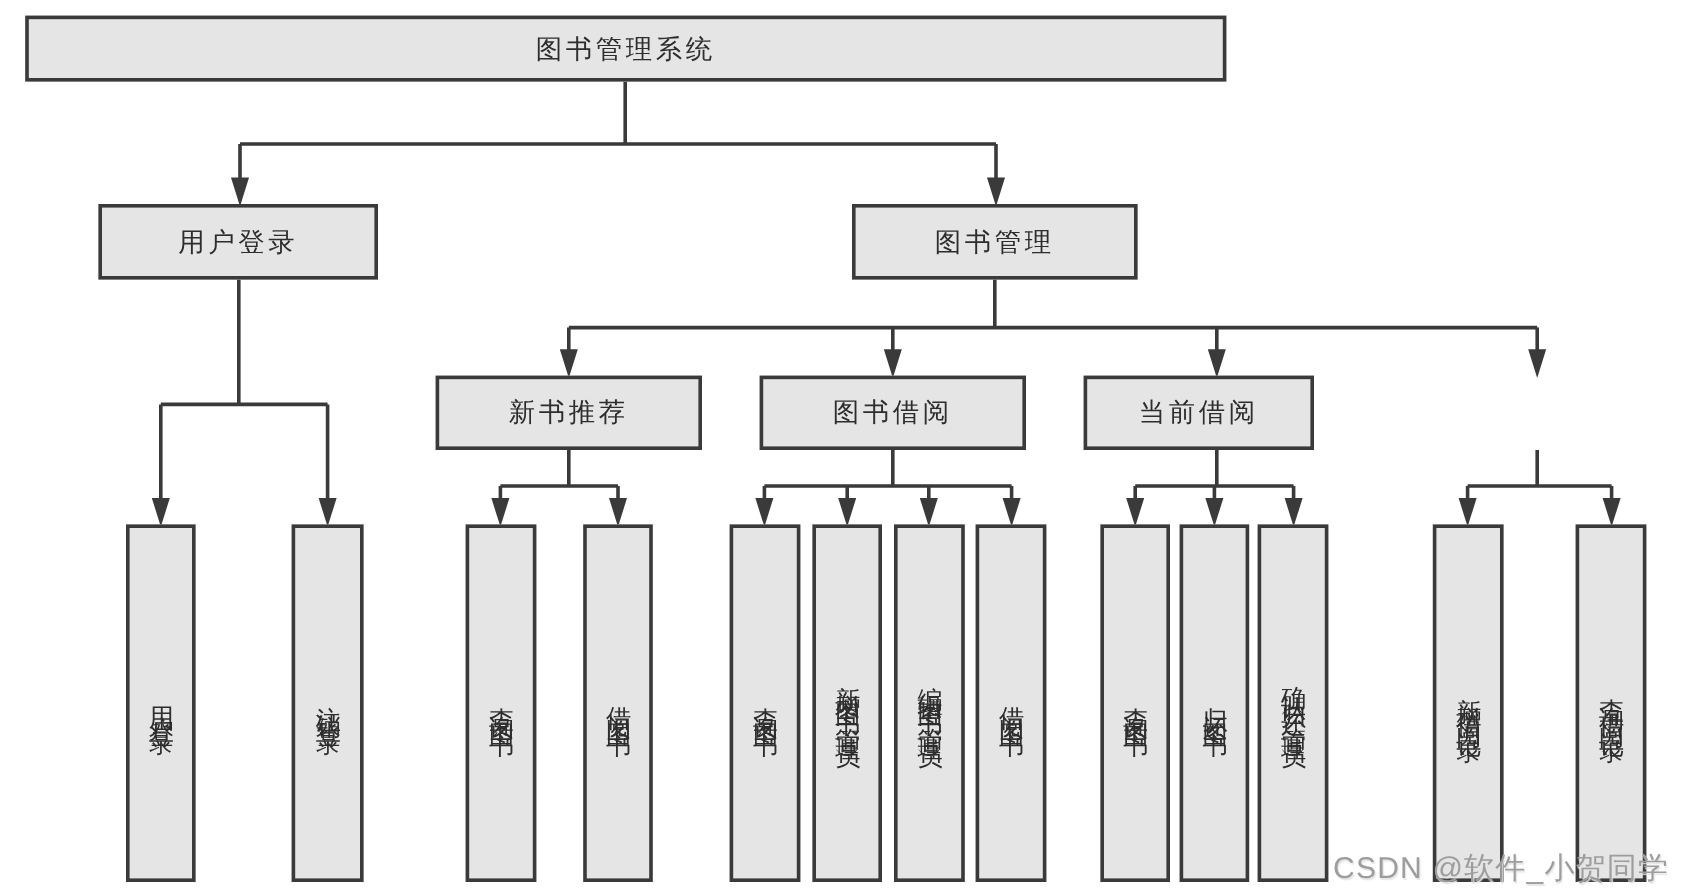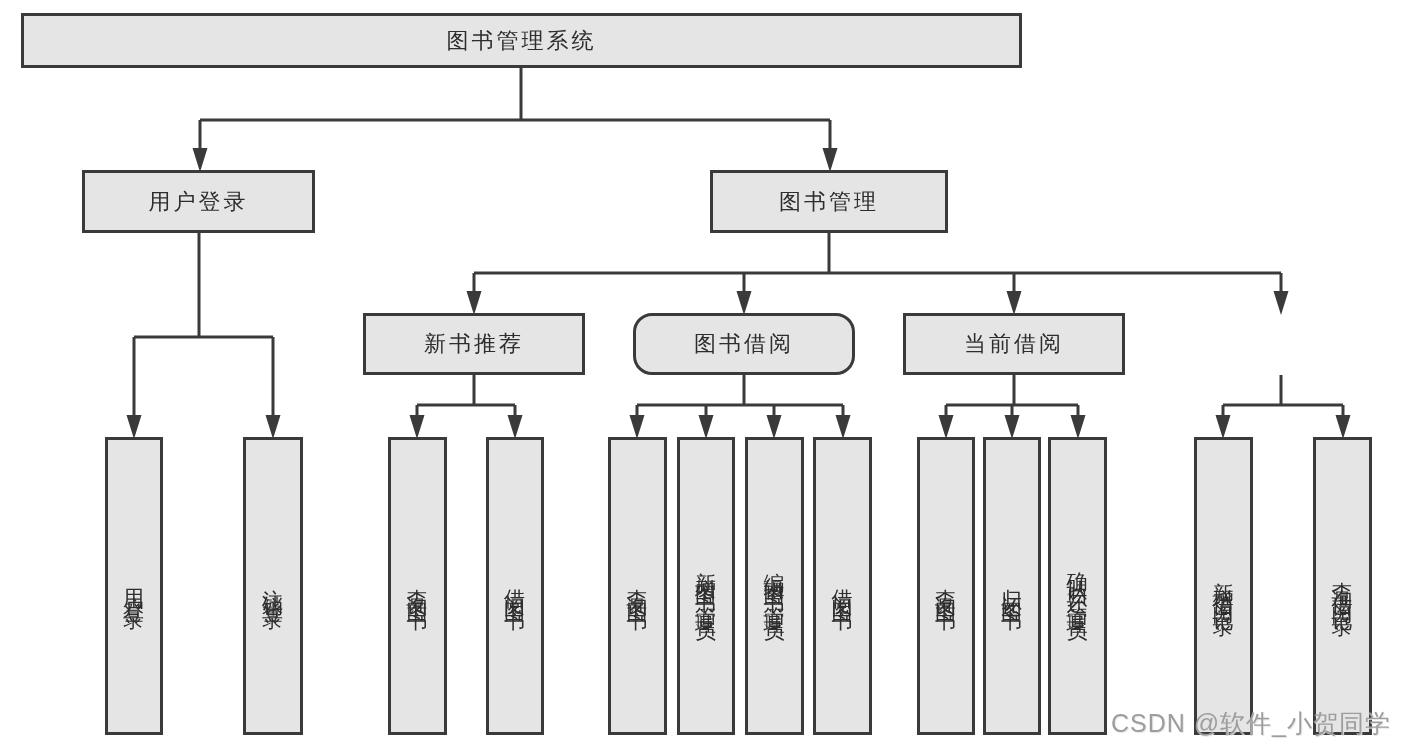--- a/index.html
+++ b/index.html
@@ -89,22 +89,22 @@
       <polygon points="1335.5,415 1350.5,415 1343,439"></polygon>
     </g>
   </svg>
 
   <div class="node h" style="left:21px; top:13px; width:1001px; height:55px;">图书管理系统</div>
 
   <div class="node h" style="left:82px; top:170px; width:233px; height:63px;">用户登录</div>
   <div class="node h" style="left:710px; top:170px; width:238px; height:63px;">图书管理</div>
 
   <div class="node h" style="left:363px; top:313px; width:222px; height:62px;">新书推荐</div>
-  <div class="node h" style="left:633px; top:313px; width:222px; height:62px;border-radius:19px;">图书借阅</div>
-  <div class="node h" style="left:903px; top:313px; width:222px; height:62px;">当前借阅</div>
+  <div class="node h" style="left:633px; top:313px; width:222px; height:62px;">图书借阅</div>
+  <div class="node h" style="left:903px; top:313px; width:192px; height:62px;">当前借阅</div>
 
   <div class="node v" style="left:105px; top:437px; width:58px; height:298px;">
     <span>用户登录</span>
   </div>
   <div class="node v" style="left:243px; top:437px; width:60px; height:298px;">
     <span>注销登录</span>
   </div>
 
   <div class="node v" style="left:388px; top:437px; width:59px; height:298px;">
     <span>查询图书</span>

